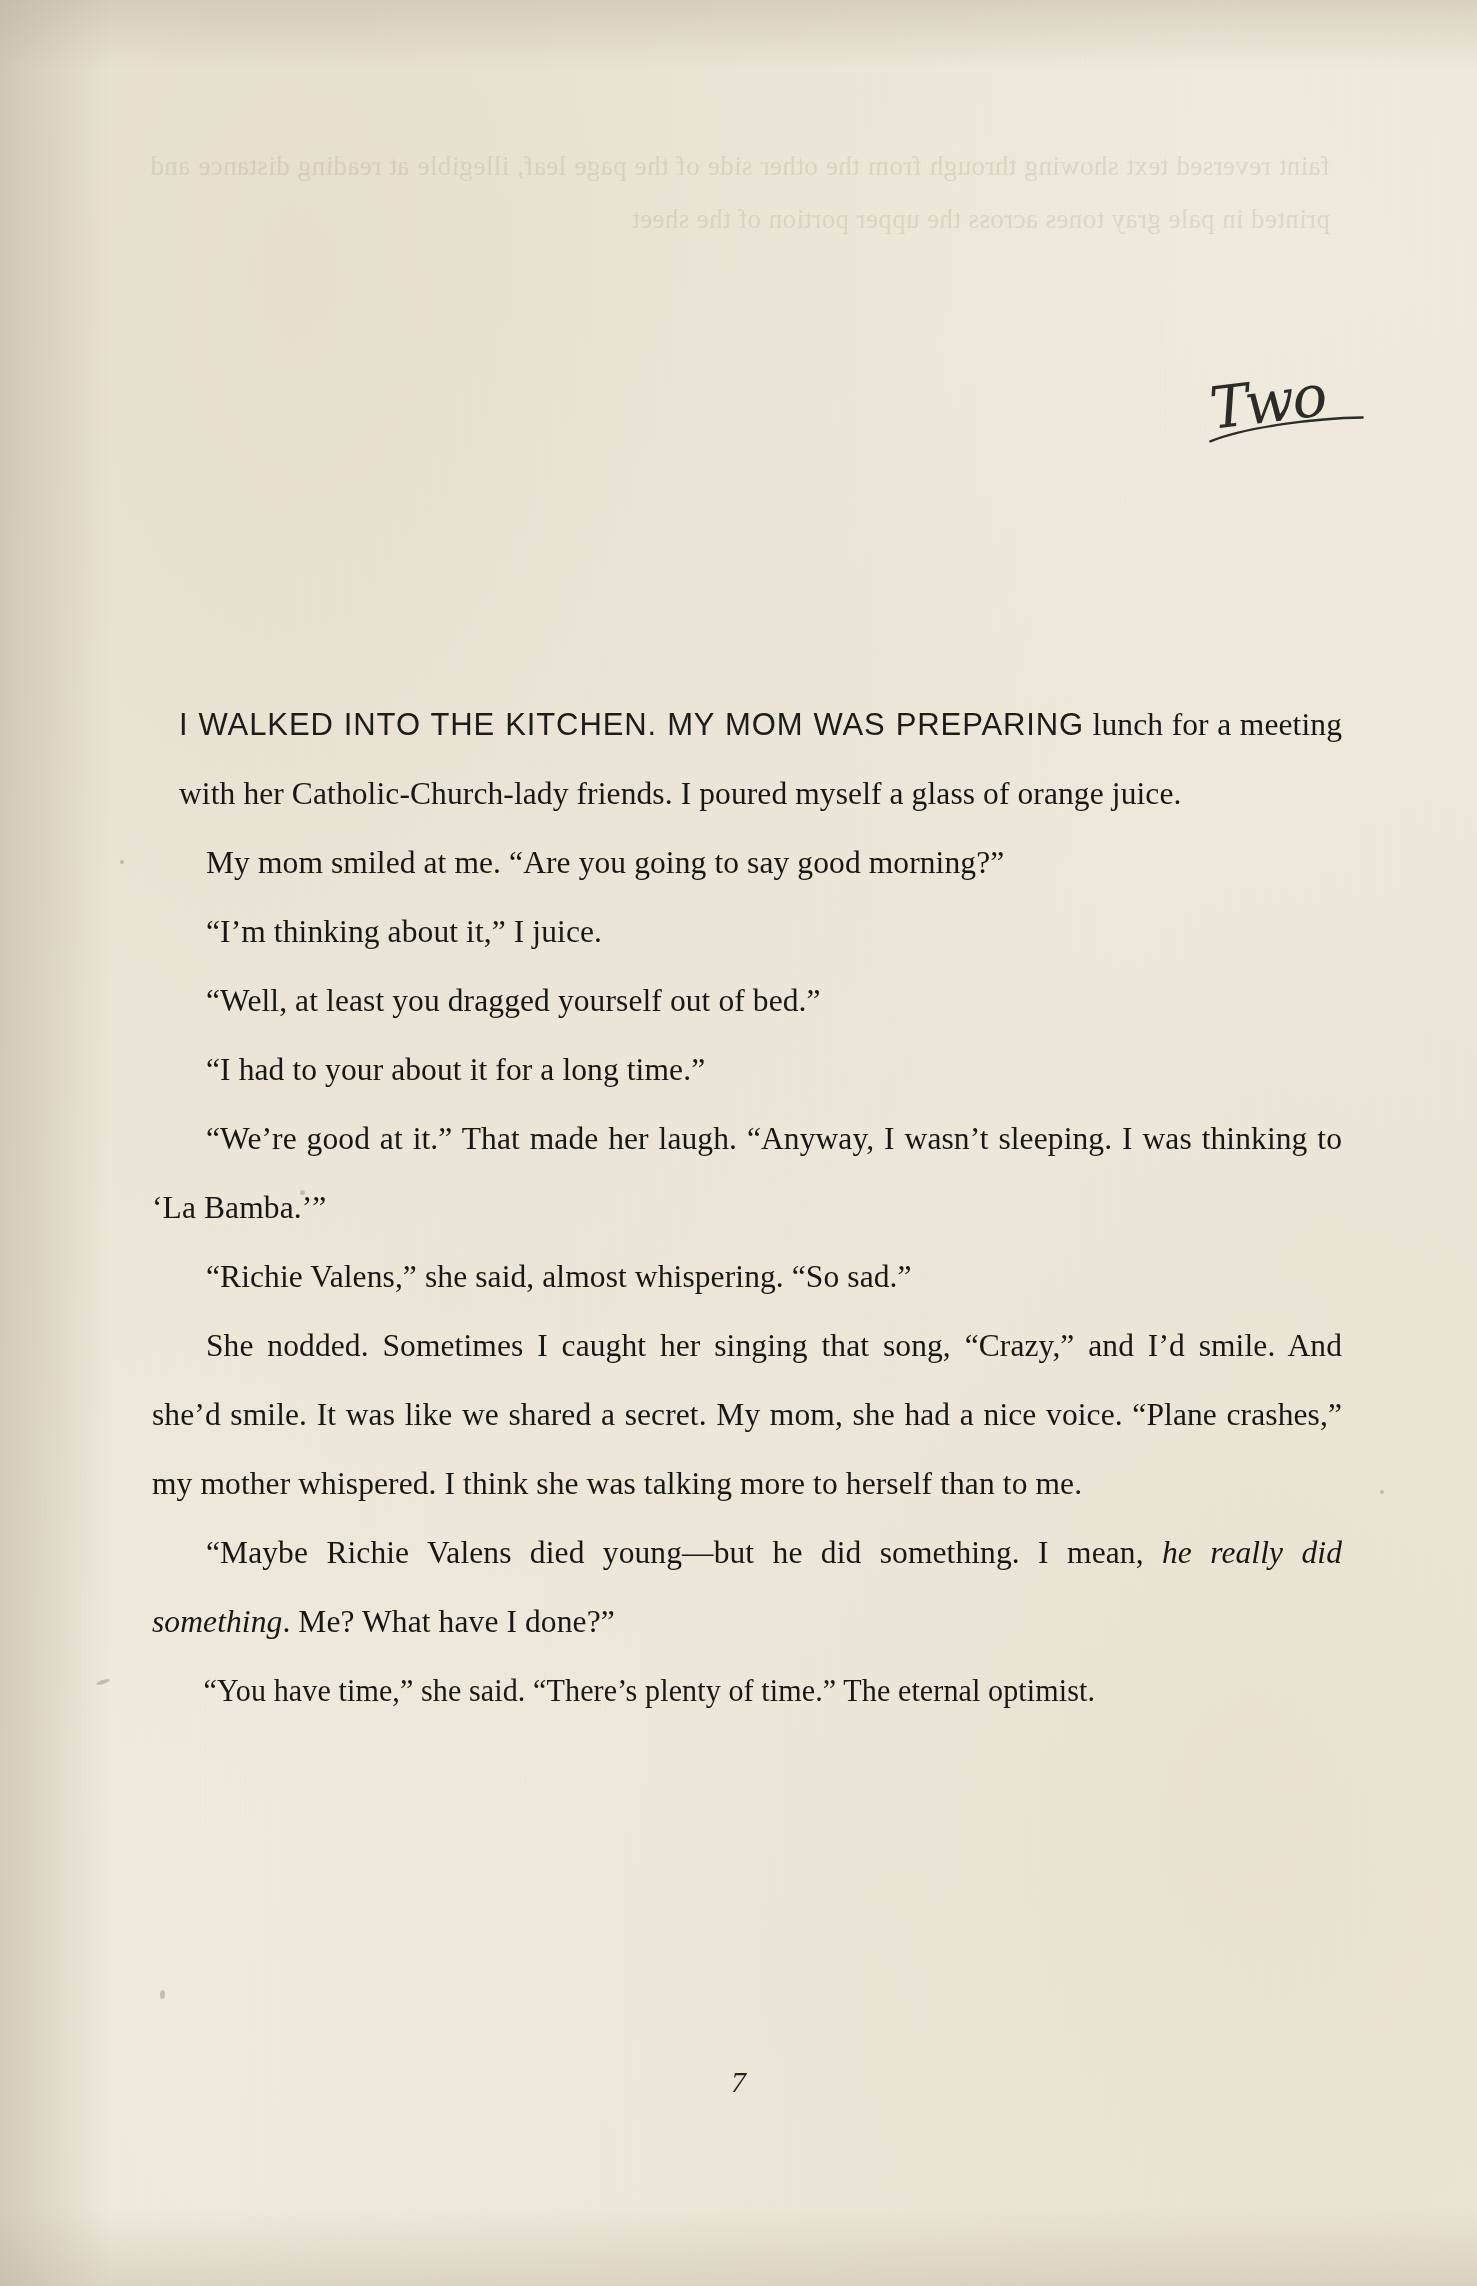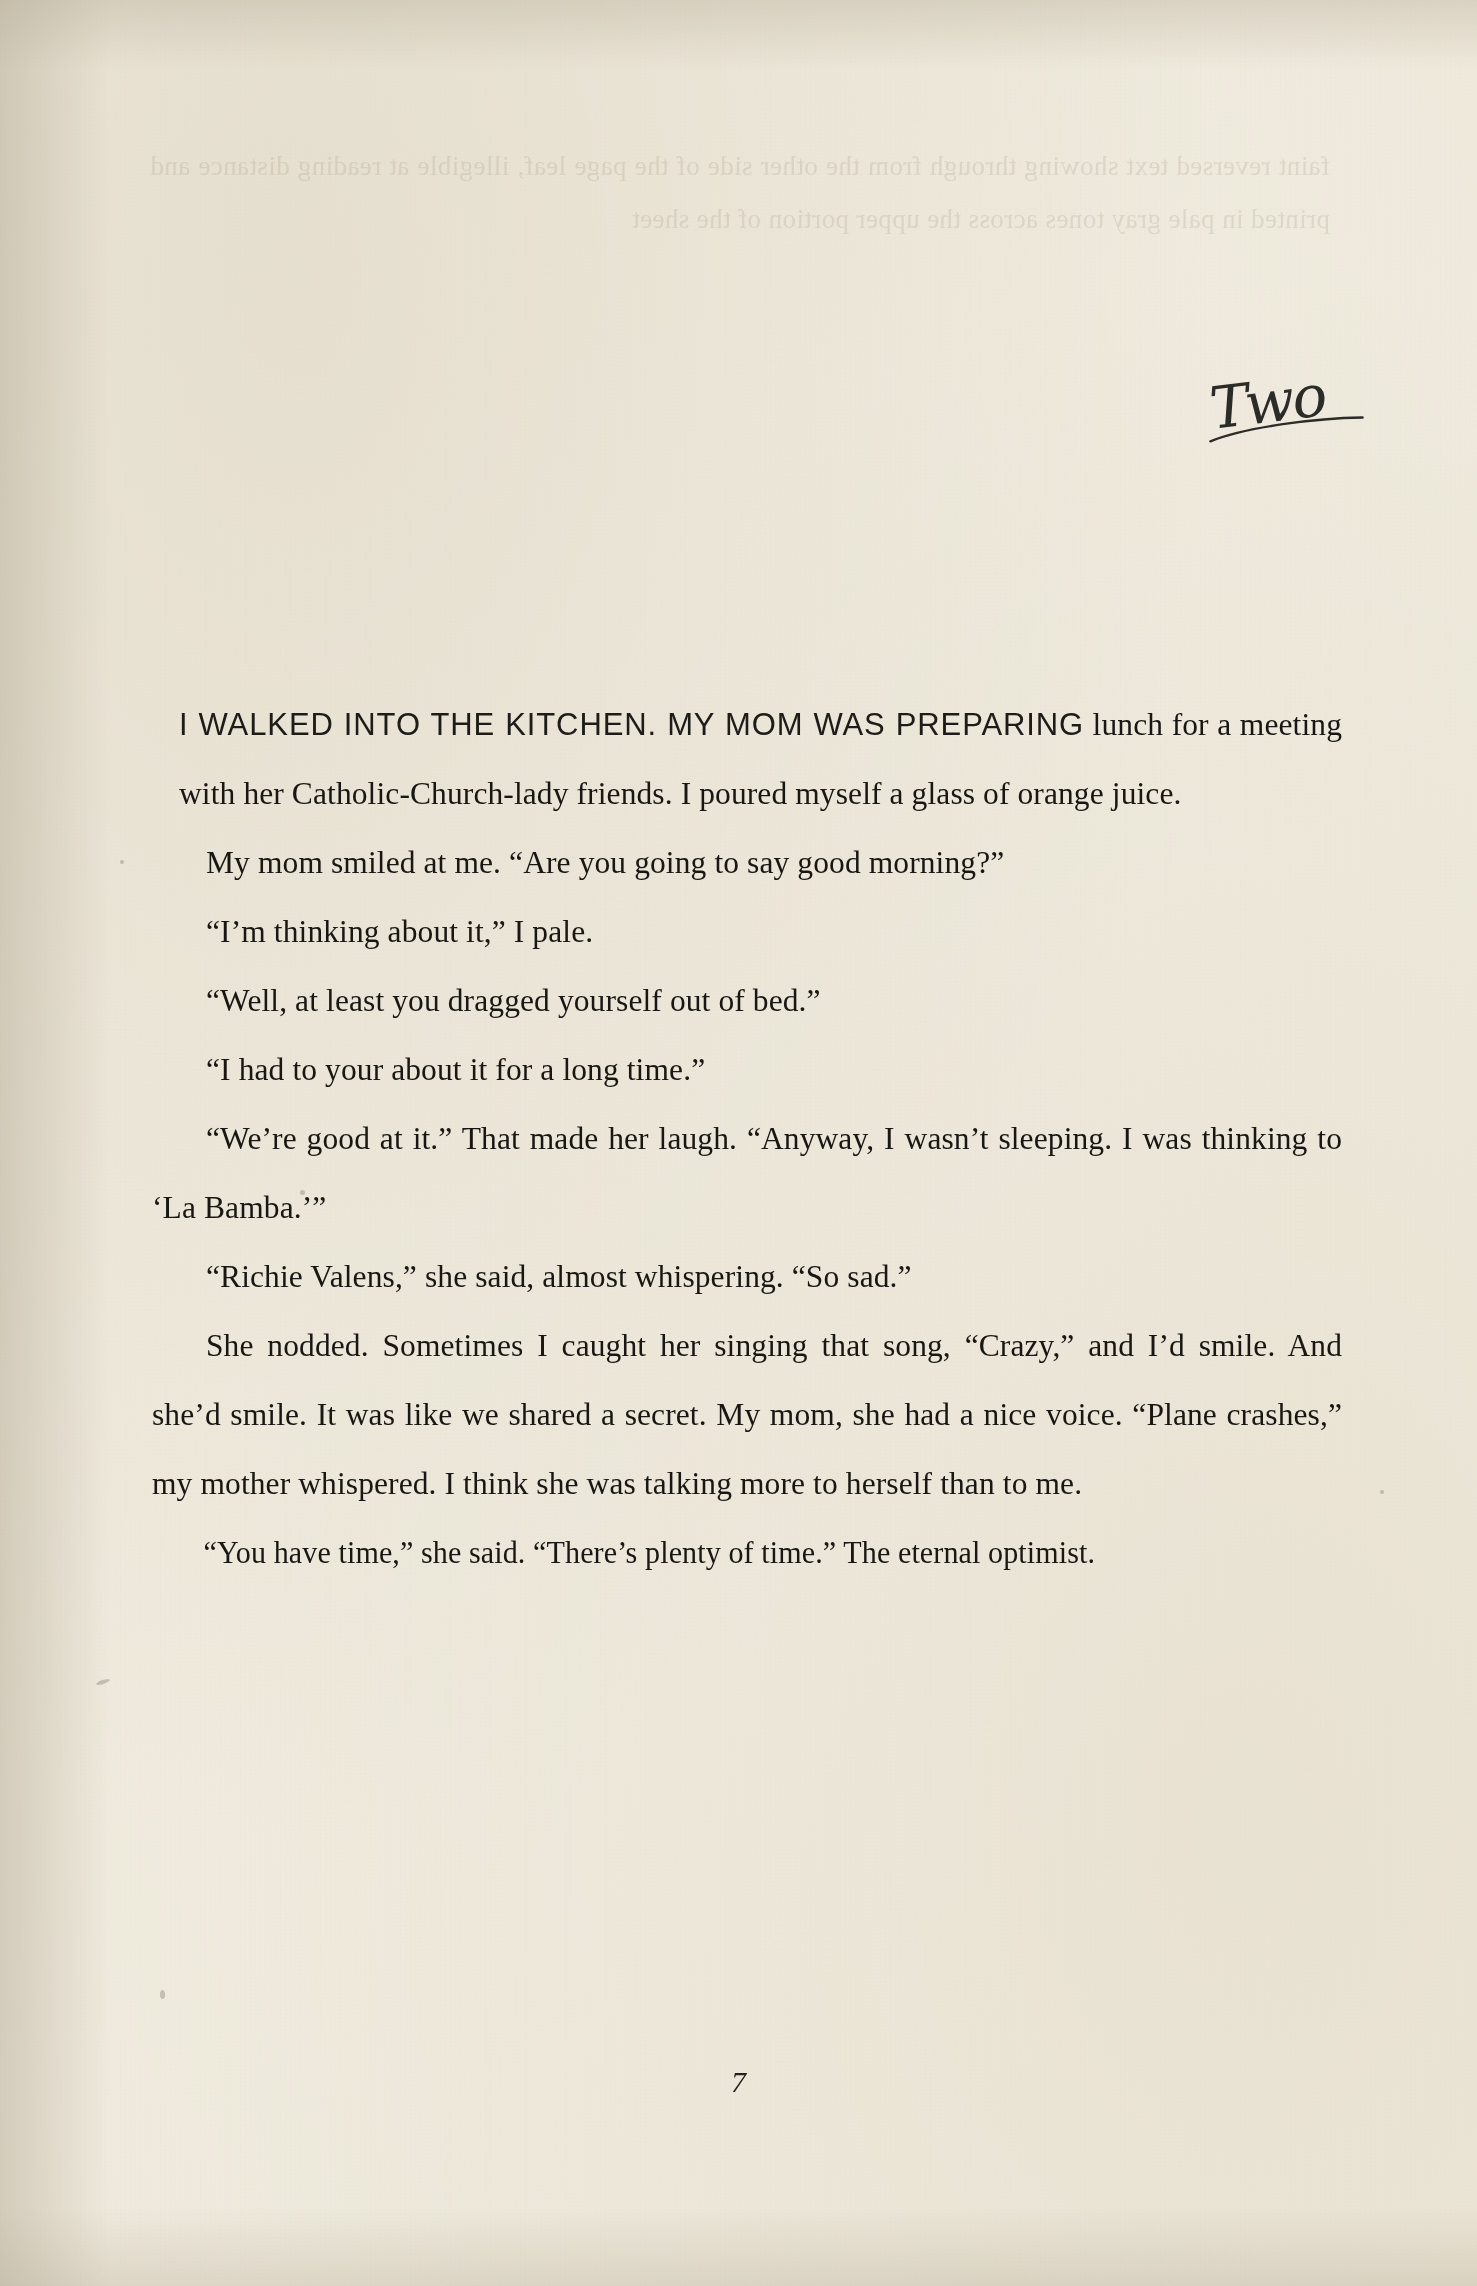--- a/index.html
+++ b/index.html
@@ -171,25 +171,26 @@
     <svg class="flourish" viewBox="0 0 160 18">
       <path d="M2 14 C 40 4, 110 4, 156 9" stroke="#2b2b28" stroke-width="2.4" fill="none" stroke-linecap="round"></path>
     </svg>
   </div>
 
   <div class="content">
 
     <p class="p first"><span class="smallcapline">I WALKED INTO THE KITCHEN. MY MOM WAS PREPARING</span><span> lunch for a meeting with her Catholic-Church-lady friends. I poured myself a glass of orange juice.</span></p>
 
     <p class="p indent">My mom smiled at me. “Are you going to say good morning?”</p>
-    <p class="p indent">“I’m thinking about it,” I pale.</p>
+    <p class="p indent">“I’m thinking about it,” I juice.</p>
     <p class="p indent">“Well, at least you dragged yourself out of bed.”</p>
     <p class="p indent">“I had to your about it for a long time.”</p>
     <p class="p indent">“We’re good at it.” That made her laugh. “Anyway, I wasn’t sleeping. I was thinking to ‘La Bamba.’”</p>
     <p class="p indent">“Richie Valens,” she said, almost whispering. “So sad.”</p>
     <p class="p indent">She nodded. Sometimes I caught her singing that song, “Crazy,” and I’d smile. And she’d smile. It was like we shared a secret. My mom, she had a nice voice. “Plane crashes,” my mother whispered. I think she was talking more to herself than to me.</p>
 
+    <p class="p indent"><span>“Maybe Richie Valens died young—but he did something. I mean, </span><span class="italic">he really did something</span><span>. Me? What have I done?”</span></p>
 
     <p class="p indent condensed">“You have time,” she said. “There’s plenty of time.” The eternal optimist.</p>
   </div>
 
   <div class="folio">7</div>
 </div>
 
 </body></html>

